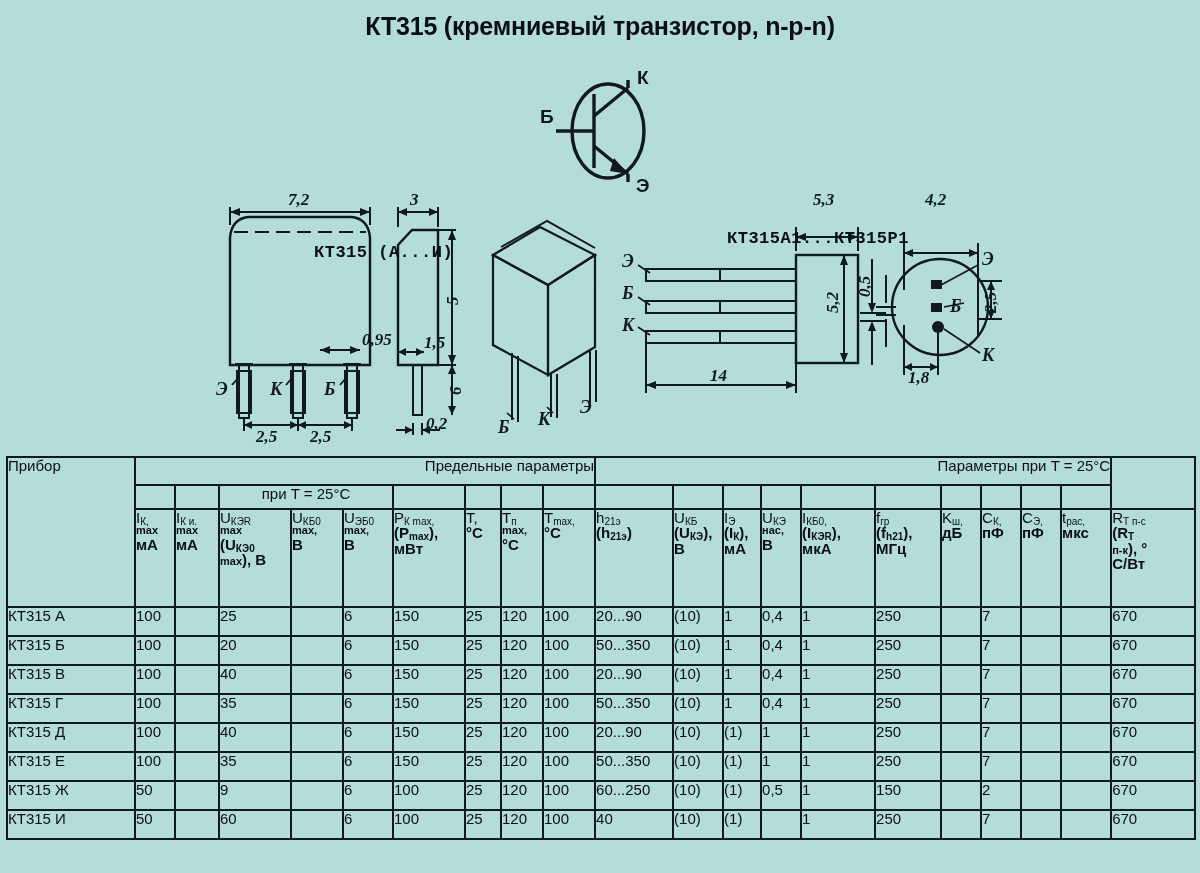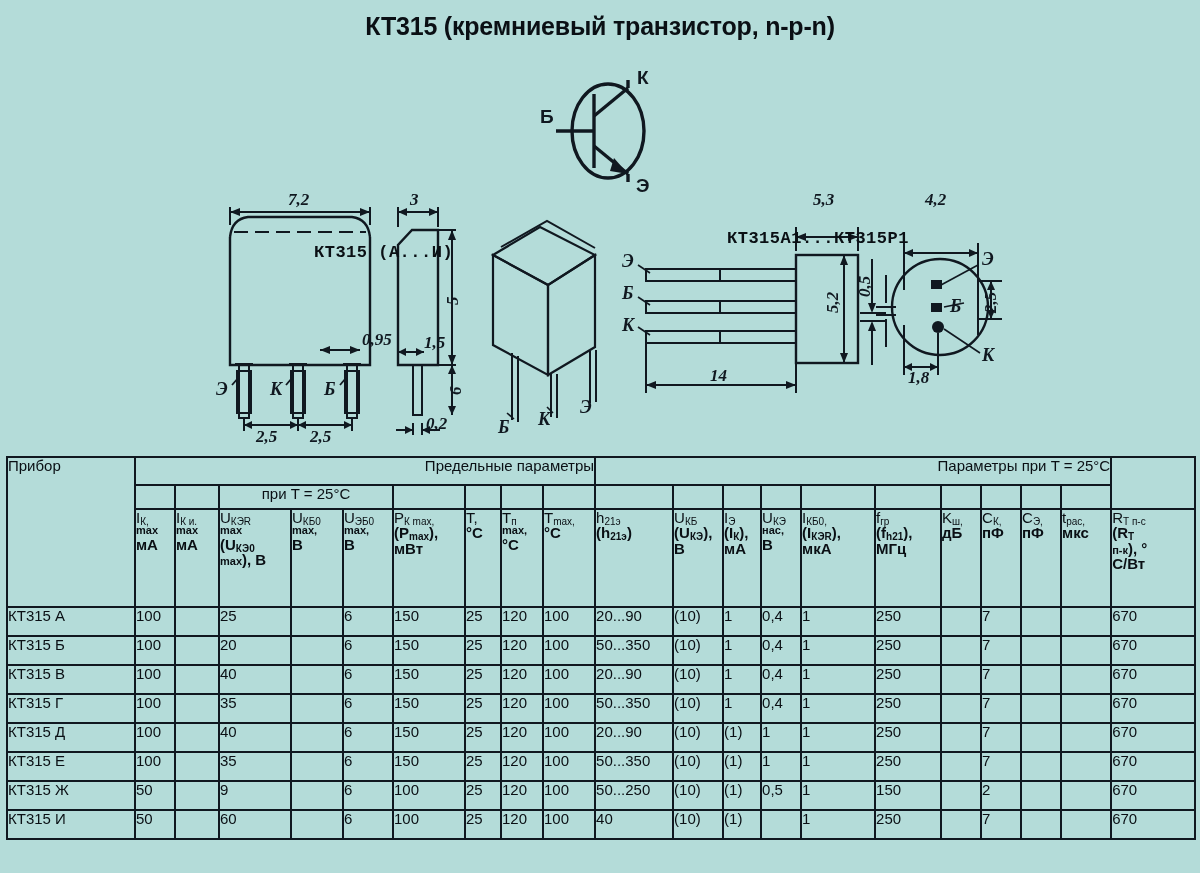--- a/index.html
+++ b/index.html
@@ -568,21 +568,21 @@
         <td class="dcell dev">КТ315 Ж</td>
         <td class="dcell">50</td>
         <td class="dcell"></td>
         <td class="dcell">9</td>
         <td class="dcell"></td>
         <td class="dcell">6</td>
         <td class="dcell">100</td>
         <td class="dcell">25</td>
         <td class="dcell">120</td>
         <td class="dcell">100</td>
-        <td class="dcell">50...250</td>
+        <td class="dcell">60...250</td>
         <td class="dcell">(10)</td>
         <td class="dcell">(1)</td>
         <td class="dcell">0,5</td>
         <td class="dcell">1</td>
         <td class="dcell">150</td>
         <td class="dcell"></td>
         <td class="dcell">2</td>
         <td class="dcell"></td>
         <td class="dcell"></td>
         <td class="dcell">670</td>

